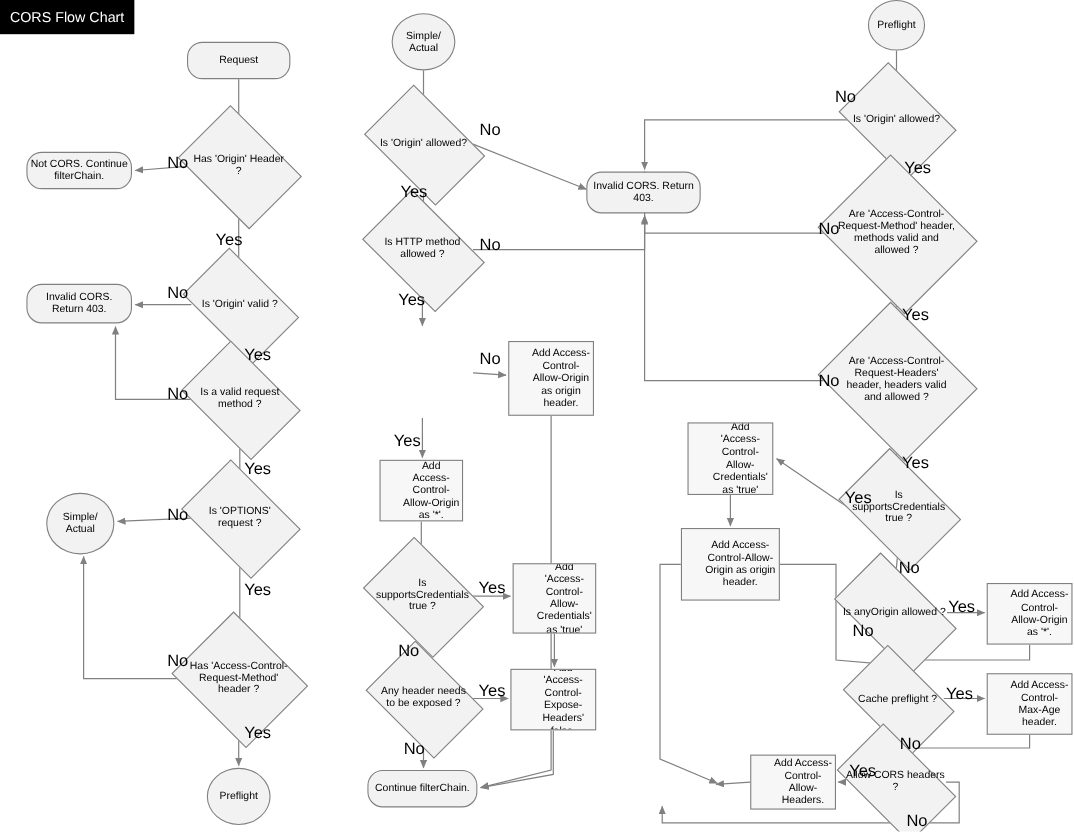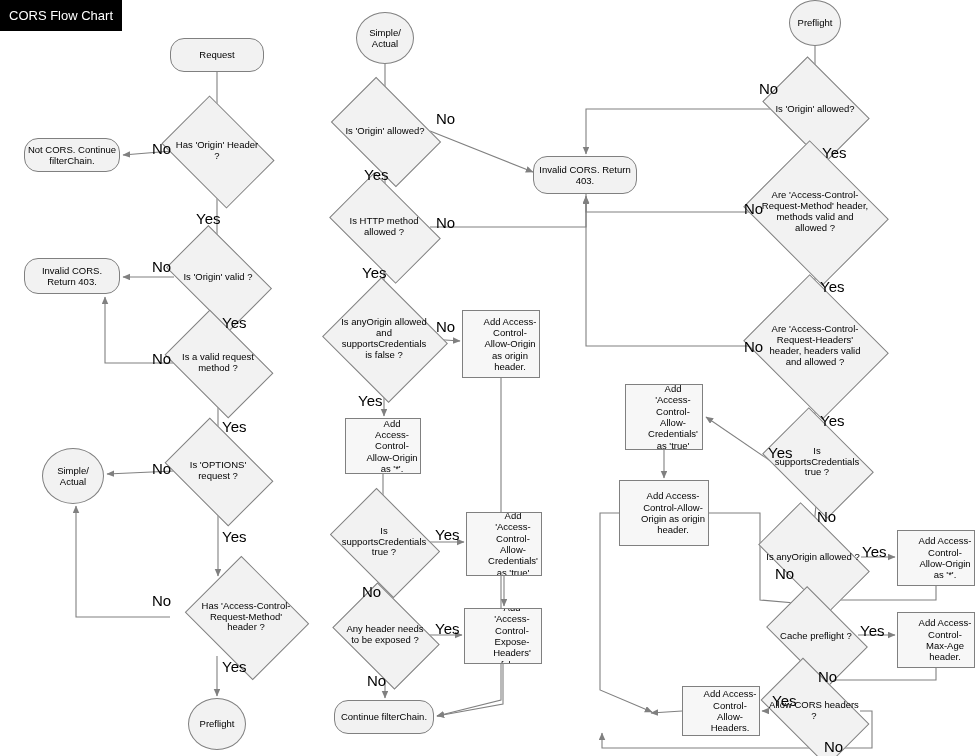--- a/index.html
+++ b/index.html
@@ -172,45 +172,41 @@
     <div class="lbl">Is 'OPTIONS' request ?</div>
   </div>
 
   <div class="dia" style="left:174px;top:332px;width:88px;height:62px;">
     <div class="shape"></div>
     <div class="lbl">Is a valid request method ?</div>
   </div>
 
   <div class="ell" style="left:42px;top:448px;width:62px;height:56px;">Simple/ Actual</div>
 
-  <div class="dia" style="left:170px;top:578px;width:94px;height:78px;margin-left:29px;">
+  <div class="dia" style="left:170px;top:578px;width:94px;height:78px;">
     <div class="shape"></div>
     <div class="lbl">Has 'Access-Control-Request-Method' header ?</div>
   </div>
 
   <div class="ell" style="left:188px;top:698px;width:58px;height:52px;">Preflight</div>
 
   <div class="ell" style="left:356px;top:12px;width:58px;height:52px;">Simple/ Actual</div>
 
   <div class="dia" style="left:340px;top:100px;width:90px;height:62px;">
     <div class="shape"></div>
     <div class="lbl">Is 'Origin' allowed?</div>
   </div>
 
   <div class="node term" style="left:533px;top:156px;width:104px;height:38px;">Invalid CORS. Return 403.</div>
 
   <div class="dia" style="left:338px;top:196px;width:92px;height:62px;">
     <div class="shape"></div>
     <div class="lbl">Is HTTP method allowed ?</div>
   </div>
 
-  <div class="dia" style="left:338px;top:298px;width:92px;height:82px;">
-    <div class="shape"></div>
-    <div class="lbl">Is anyOrigin allowed and supportsCredentials is false ?</div>
-  </div>
 
   <div class="node plain" style="left:462px;top:310px;width:78px;height:68px;">Add Access-Control-Allow-Origin as origin header.</div>
 
   <div class="node plain" style="left:345px;top:418px;width:76px;height:56px;">Add Access-Control-Allow-Origin as '*'.</div>
 
   <div class="dia" style="left:340px;top:510px;width:88px;height:64px;">
     <div class="shape"></div>
     <div class="lbl">Is supportsCredentials true ?</div>
   </div>
 

